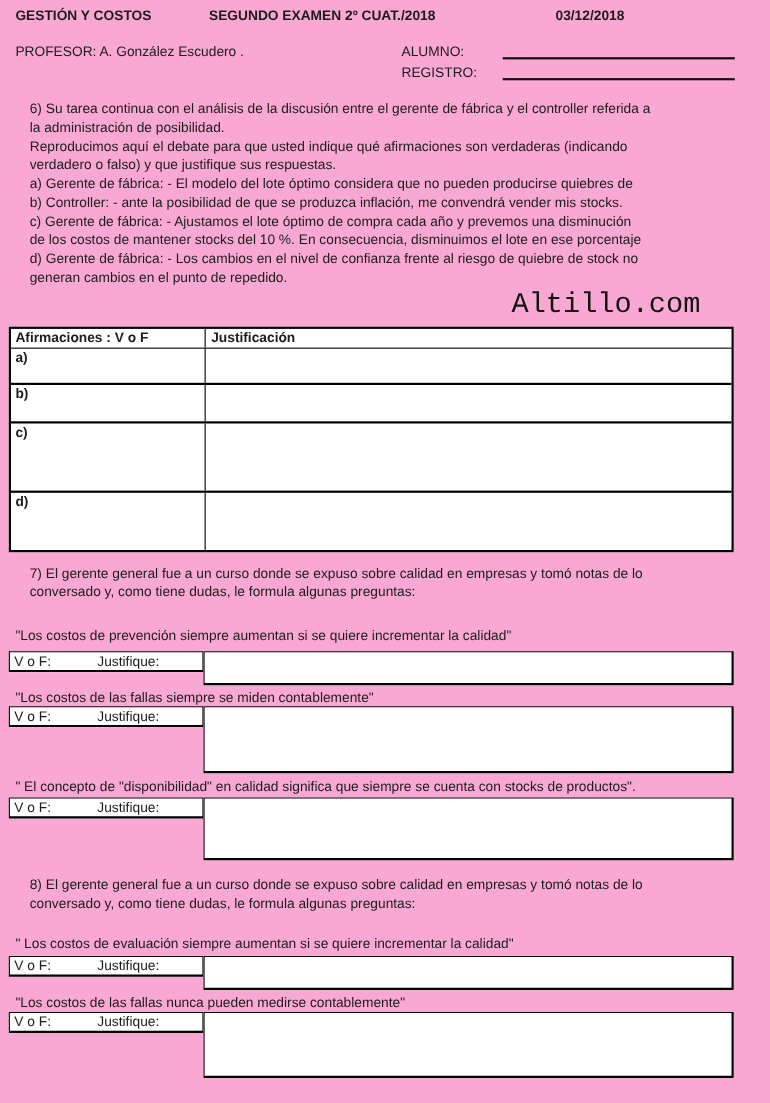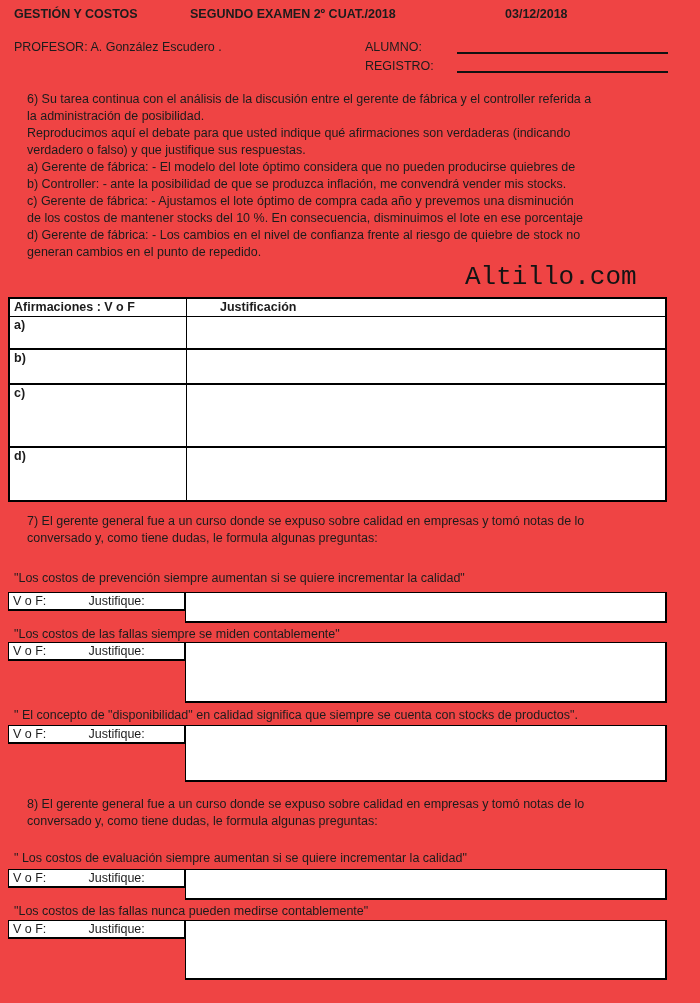--- a/index.html
+++ b/index.html
@@ -1,32 +1,32 @@
 <!DOCTYPE html>
 <html><head>
 <meta charset="utf-8">
 <style>
   html,body{margin:0;padding:0;background:#ffffff;}
   .page{
-    position:relative;width:700px;height:1003px;background:#ef4444;
+    position:relative;width:700px;height:1003px;background:#f9a8d4;
     font-family:"Liberation Sans","DejaVu Sans",sans-serif;
     font-size:12.5px;color:#1c1c1c;overflow:hidden;
   }
   .abs{position:absolute;}
   .b{font-weight:bold;}
   .ln{position:relative;height:17px;white-space:nowrap;}
   .para{position:absolute;left:14px;margin-left:13px;}
   .fill-line{position:absolute;height:2px;background:#111;}
   
   .q6table{position:absolute;left:8px;top:297px;width:659px;border:2px solid #000;box-sizing:border-box;background:#fff;font-weight:bold;}
   .trow{display:flex;box-sizing:border-box;}
   .trow + .trow{border-top:2px solid #000;}
   .trow.hdr + .trow{border-top:1px solid #000;}
   .c1{width:177px;box-sizing:border-box;border-right:1px solid #000;padding:1px 4px;}
-  .c2{flex:1;box-sizing:border-box;padding:1px 5px;margin-left:28px;}
+  .c2{flex:1;box-sizing:border-box;padding:1px 5px;}
   
   .ansbox{position:absolute;left:8px;width:659px;}
   .vof-cell{
     position:absolute;left:0;top:0;width:177px;height:19px;box-sizing:border-box;
     border:1px solid #000;border-bottom:2px solid #000;background:#fff;padding:1px 4px;
     white-space:nowrap;
   }
   .vof-lab{display:inline-block;width:72px;}
   .just-box{
     position:absolute;left:177px;top:0;width:482px;box-sizing:border-box;

